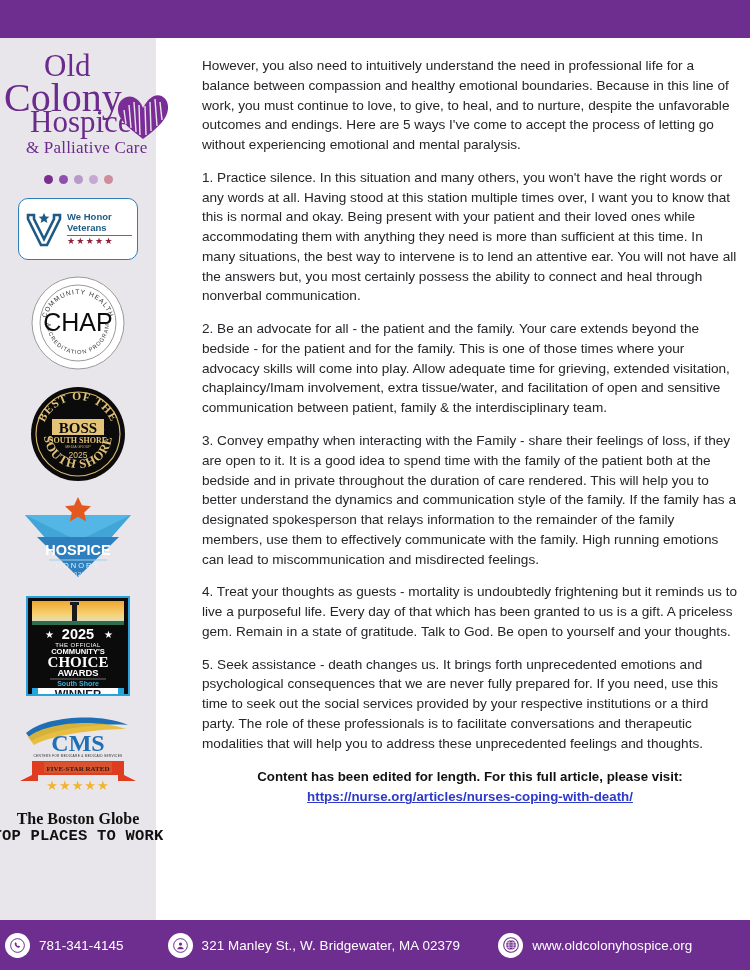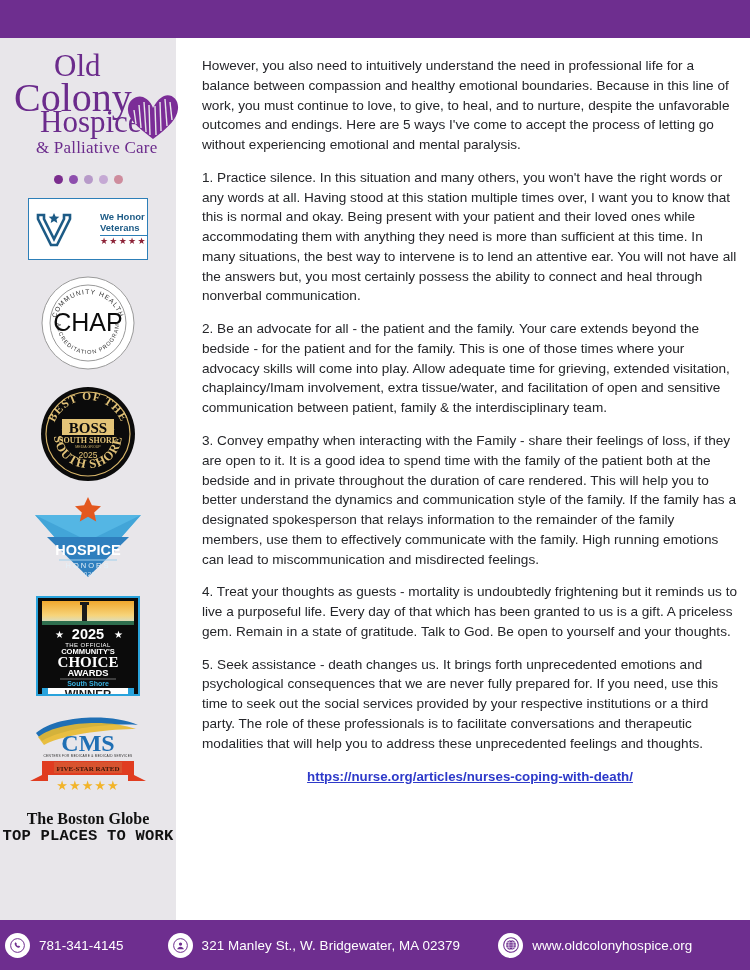--- a/index.html
+++ b/index.html
@@ -12,21 +12,21 @@
   .page { position: relative; width: 750px; height: 970px; background: #fff; }
 
   
   .topbar {
     position: absolute; top: 0; left: 0; width: 750px; height: 38px;
     background: #6E2E8F;
   }
 
   
   .sidebar {
-    position: absolute; top: 38px; left: 0; width: 176px; height: 882px;
+    position: absolute; top: 38px; left: 0; width: 156px; height: 882px;
     background: #E8E6EA;
     display: flex; flex-direction: column; align-items: center;
     padding-top: 8px;
   }
 
   
   .logo { position: relative; width: 176px; height: 115px; margin-bottom: 2px; }
   .logo-line {
     color: #6B2B8C; font-family: "Liberation Serif", serif;
     text-align: center; line-height: 1;
@@ -44,21 +44,21 @@
 
   .dots { display: flex; gap: 6px; margin: 12px 0 14px 0; }
   .dot { width: 9px; height: 9px; border-radius: 50%; }
 
   
   .badge { width: 120px; margin-bottom: 15px; display: flex; justify-content: center; }
 
   
   .whv {
     width: 120px; height: 62px; background: #fff; border: 1px solid #2D7FB8;
-    border-radius: 0; display: flex; align-items: center; padding: 4px 5px; gap: 23px;
+    border-radius: 10px; display: flex; align-items: center; padding: 4px 5px;
   }
   .whv-v { width: 40px; height: 40px; flex: 0 0 40px; position: relative; }
   .whv-txt { flex: 1; padding-left: 3px; }
   .whv-txt .t1 { font-size: 9.5px; font-weight: 700; color: #1D5B86; line-height: 1.08; }
   .whv-rule { height: 1px; background: #2D7FB8; margin: 2px 0 1px 0; }
   .whv-stars { font-size: 9px; color: #8C2237; letter-spacing: 1.3px; line-height: 1; }
 
   
   .chap { width: 96px; height: 96px; position: relative; }
 
@@ -277,20 +277,21 @@
   </div>
 
   <div class="main">
     <p class="para">However, you also need to intuitively understand the need in professional life for a balance between compassion and healthy emotional boundaries. Because in this line of work, you must continue to love, to give, to heal, and to nurture, despite the unfavorable outcomes and endings. Here are 5 ways I've come to accept the process of letting go without experiencing emotional and mental paralysis.</p>
     <p class="para">1. Practice silence. In this situation and many others, you won't have the right words or any words at all. Having stood at this station multiple times over, I want you to know that this is normal and okay. Being present with your patient and their loved ones while accommodating them with anything they need is more than sufficient at this time. In many situations, the best way to intervene is to lend an attentive ear. You will not have all the answers but, you most certainly possess the ability to connect and heal through nonverbal communication.</p>
     <p class="para">2. Be an advocate for all - the patient and the family. Your care extends beyond the bedside - for the patient and for the family. This is one of those times where your advocacy skills will come into play. Allow adequate time for grieving, extended visitation, chaplaincy/Imam involvement, extra tissue/water, and facilitation of open and sensitive communication between patient, family &amp; the interdisciplinary team.</p>
     <p class="para">3. Convey empathy when interacting with the Family - share their feelings of loss, if they are open to it. It is a good idea to spend time with the family of the patient both at the bedside and in private throughout the duration of care rendered. This will help you to better understand the dynamics and communication style of the family. If the family has a designated spokesperson that relays information to the remainder of the family members, use them to effectively communicate with the family. High running emotions can lead to miscommunication and misdirected feelings.</p>
     <p class="para">4. Treat your thoughts as guests - mortality is undoubtedly frightening but it reminds us to live a purposeful life. Every day of that which has been granted to us is a gift. A priceless gem. Remain in a state of gratitude. Talk to God. Be open to yourself and your thoughts.</p>
     <p class="para">5. Seek assistance - death changes us. It brings forth unprecedented emotions and psychological consequences that we are never fully prepared for. If you need, use this time to seek out the social services provided by your respective institutions or a third party. The role of these professionals is to facilitate conversations and therapeutic modalities that will help you to address these unprecedented feelings and thoughts.</p>
     <div class="footnote">
+      <span>Content  has been edited for length. For this full article, please visit:</span>
       <a class="urlline" href="#">https://nurse.org/articles/nurses-coping-with-death/</a>
     </div>
   </div>
 
   <div class="footer">
     <div class="fitem">
       <span class="ficon">
         <svg width="15" height="15" viewBox="0 0 24 24">
           <circle cx="12" cy="12" r="11" fill="none" stroke="#6E2E8F" stroke-width="1.6"></circle>
           <path d="M8.5 7.2c-.9.6-1.3 1.7-1 2.7.8 2.6 3 4.8 5.6 5.6 1 .3 2.1-.1 2.7-1l.5-.8-2.4-1.6-.9 1c-1.2-.6-2.2-1.6-2.8-2.8l1-.9L9.1 6.7z" fill="#6E2E8F"></path>

